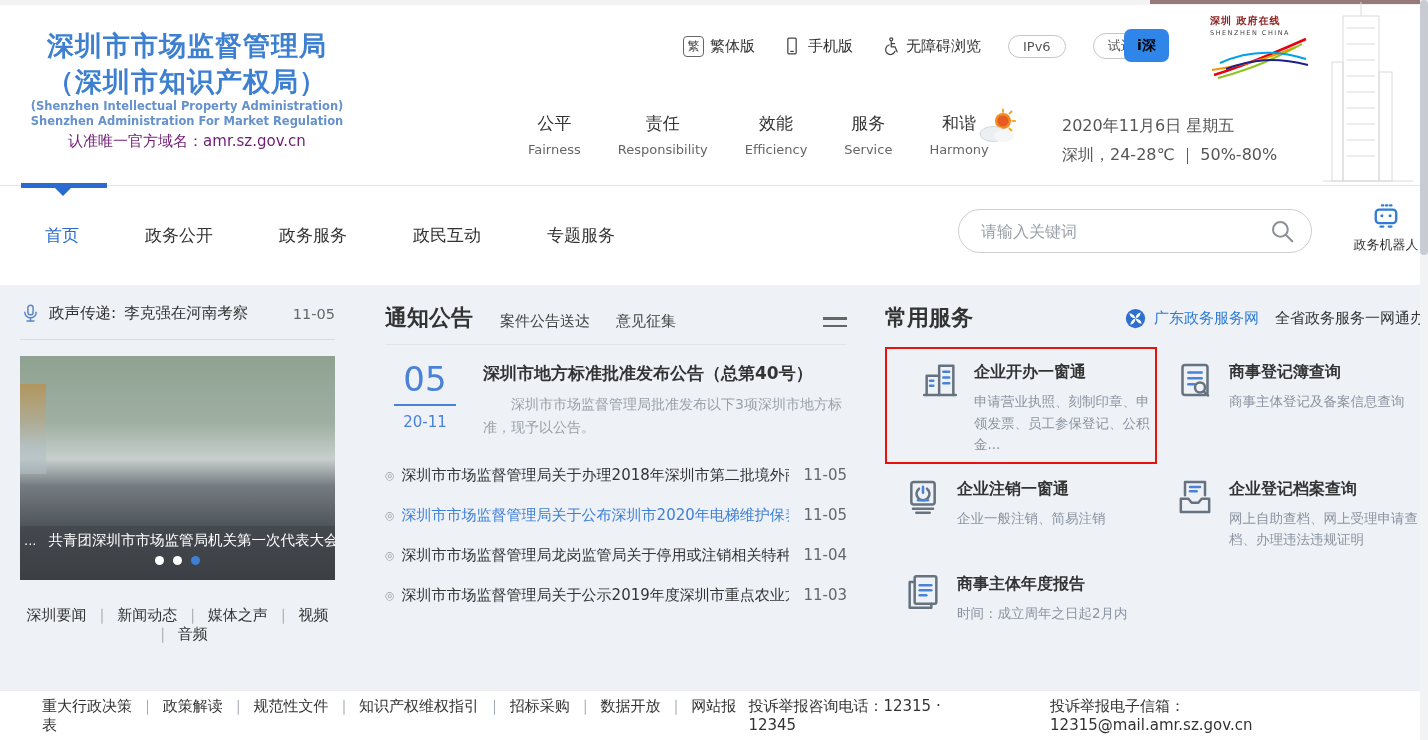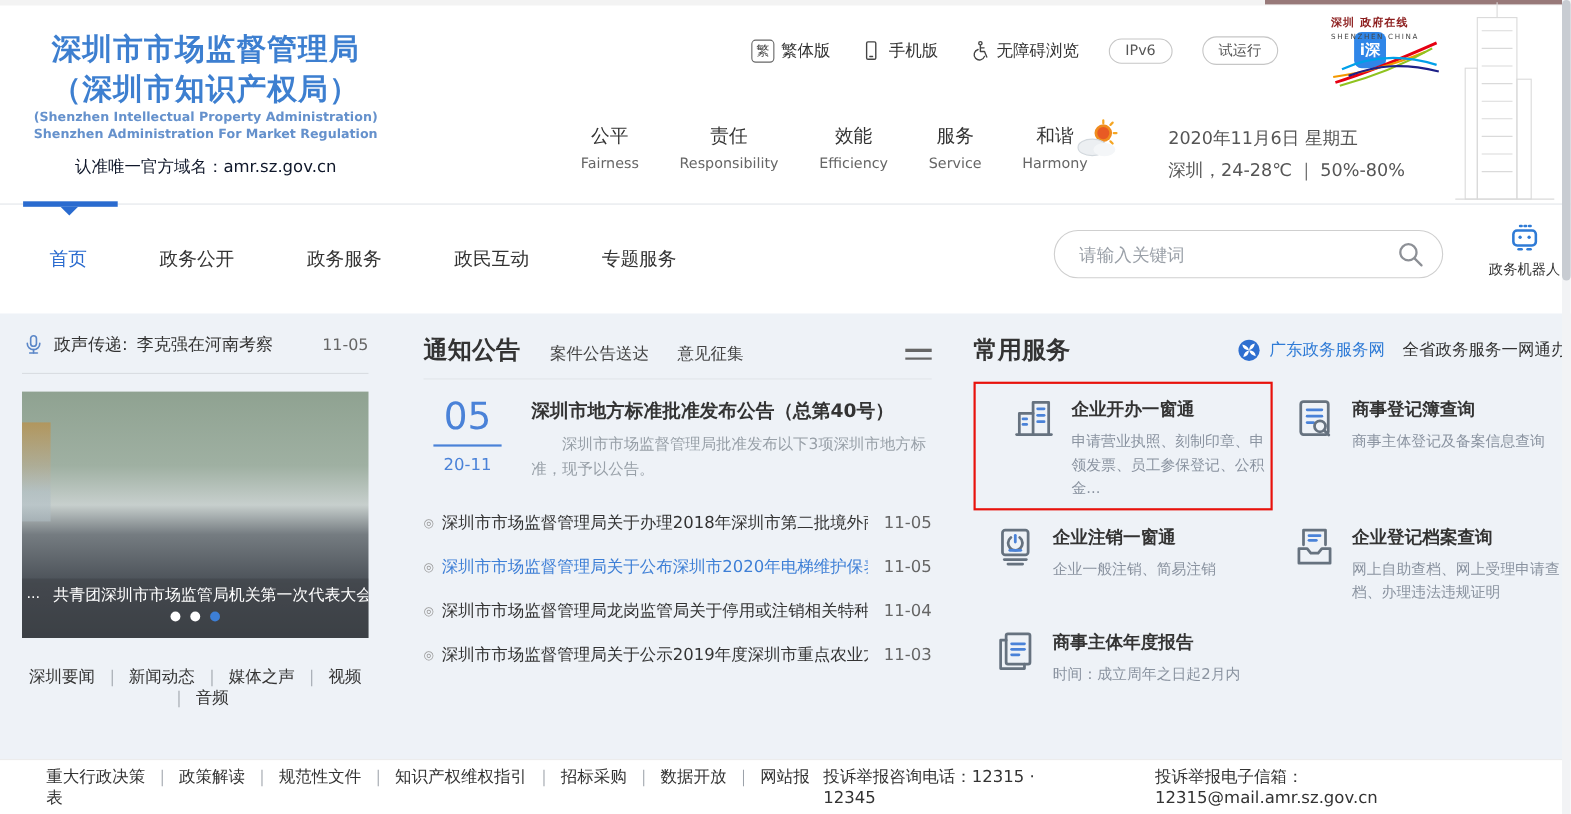--- a/index.html
+++ b/index.html
@@ -7,30 +7,30 @@
        font-family:"DejaVu Sans","Liberation Sans",sans-serif;color:#333;}
   .page{position:relative;width:1428px;height:740px;}
 
   
   .hdr{position:absolute;top:0;left:0;width:1428px;height:185px;background:#fff;}
   .topstrip{position:absolute;top:0;left:0;width:1428px;height:5px;background:#f3f3f3;}
   .topstrip-red{position:absolute;top:0;left:1150px;width:270px;height:4px;background:#7a5050;opacity:.75;}
   .logo-block{position:absolute;left:22px;top:28px;width:330px;text-align:center;}
   .site-title{font-size:27px;font-weight:bold;color:#3d7fd0;letter-spacing:1px;line-height:1.32;}
   .site-en{font-size:11.5px;color:#6591cc;line-height:1.3;font-weight:bold;}
-  .domain-note{font-size:15px;color:#0f172a;margin-top:13px;}
+  .domain-note{font-size:15px;color:#701a75;margin-top:3px;}
 
   .quick-links{position:absolute;left:683px;top:33px;display:flex;align-items:center;gap:27px;font-size:15px;color:#333;}
   .qlink{display:inline-flex;align-items:center;gap:6px;cursor:pointer;}
   .qicon .i{width:20px;height:20px;display:block;}
   .fanbox{display:inline-flex;width:19px;height:19px;border:1px solid #666;border-radius:4px;
           align-items:center;justify-content:center;font-size:12px;color:#444;}
   .pill{border:1px solid #c6c6c6;border-radius:13px;padding:3px 14px;font-size:13px;color:#555;cursor:pointer;}
-  .app-icon{position:absolute;left:1231px;top:29px;width:29px;height:33px;border-radius:7px;background:#2f86e8;
-            color:#ffffff;font-size:14px;font-weight:bold;display:flex;align-items:center;justify-content:center;cursor:pointer;}
+  .app-icon{position:absolute;left:1124px;top:29px;width:45px;height:33px;border-radius:7px;background:#2f86e8;
+            color:#000000;font-size:14px;font-weight:bold;display:flex;align-items:center;justify-content:center;cursor:pointer;}
 
   .values-row{position:absolute;left:528px;top:112px;display:flex;gap:37px;text-align:center;}
   .val-zh{font-size:17px;color:#333;margin-bottom:7px;}
   .val-en{font-size:13px;color:#666;}
 
   .weather-ic{position:absolute;left:973px;top:108px;}
   .date-block{position:absolute;left:1062px;top:112px;font-size:16px;color:#555;line-height:1.8;}
 
   .brand-logo{position:absolute;left:1210px;top:14px;width:105px;text-align:left;}
   .brand-cn{font-size:10px;color:#8c1d1d;font-weight:bold;letter-spacing:1px;}

